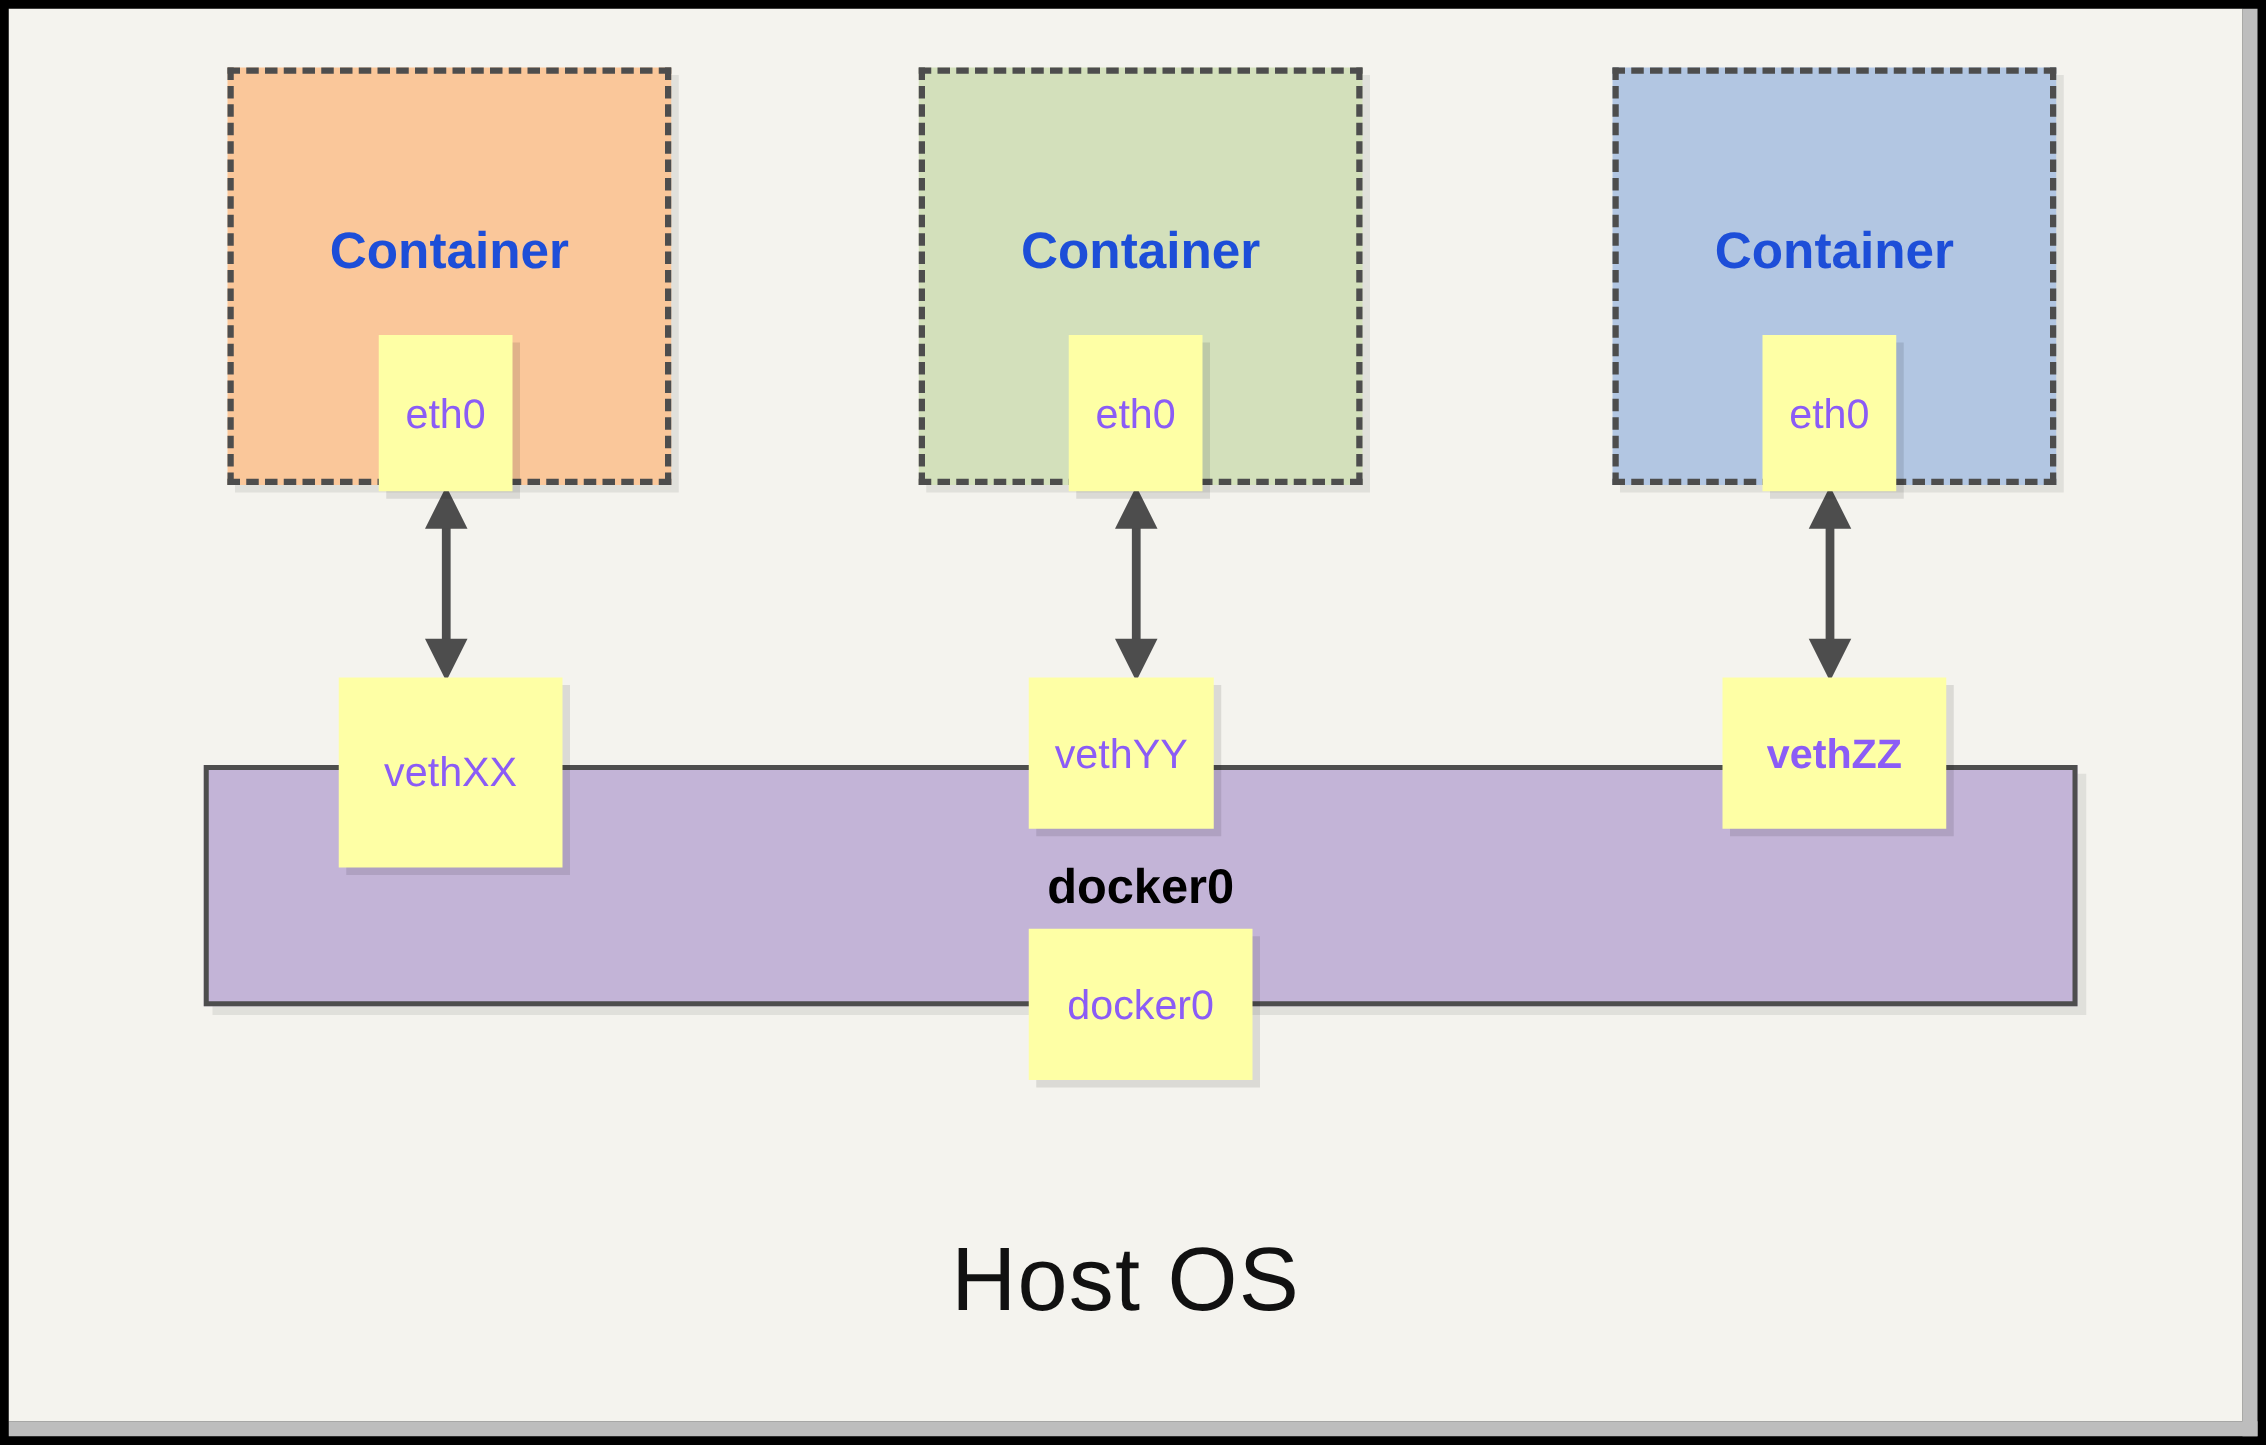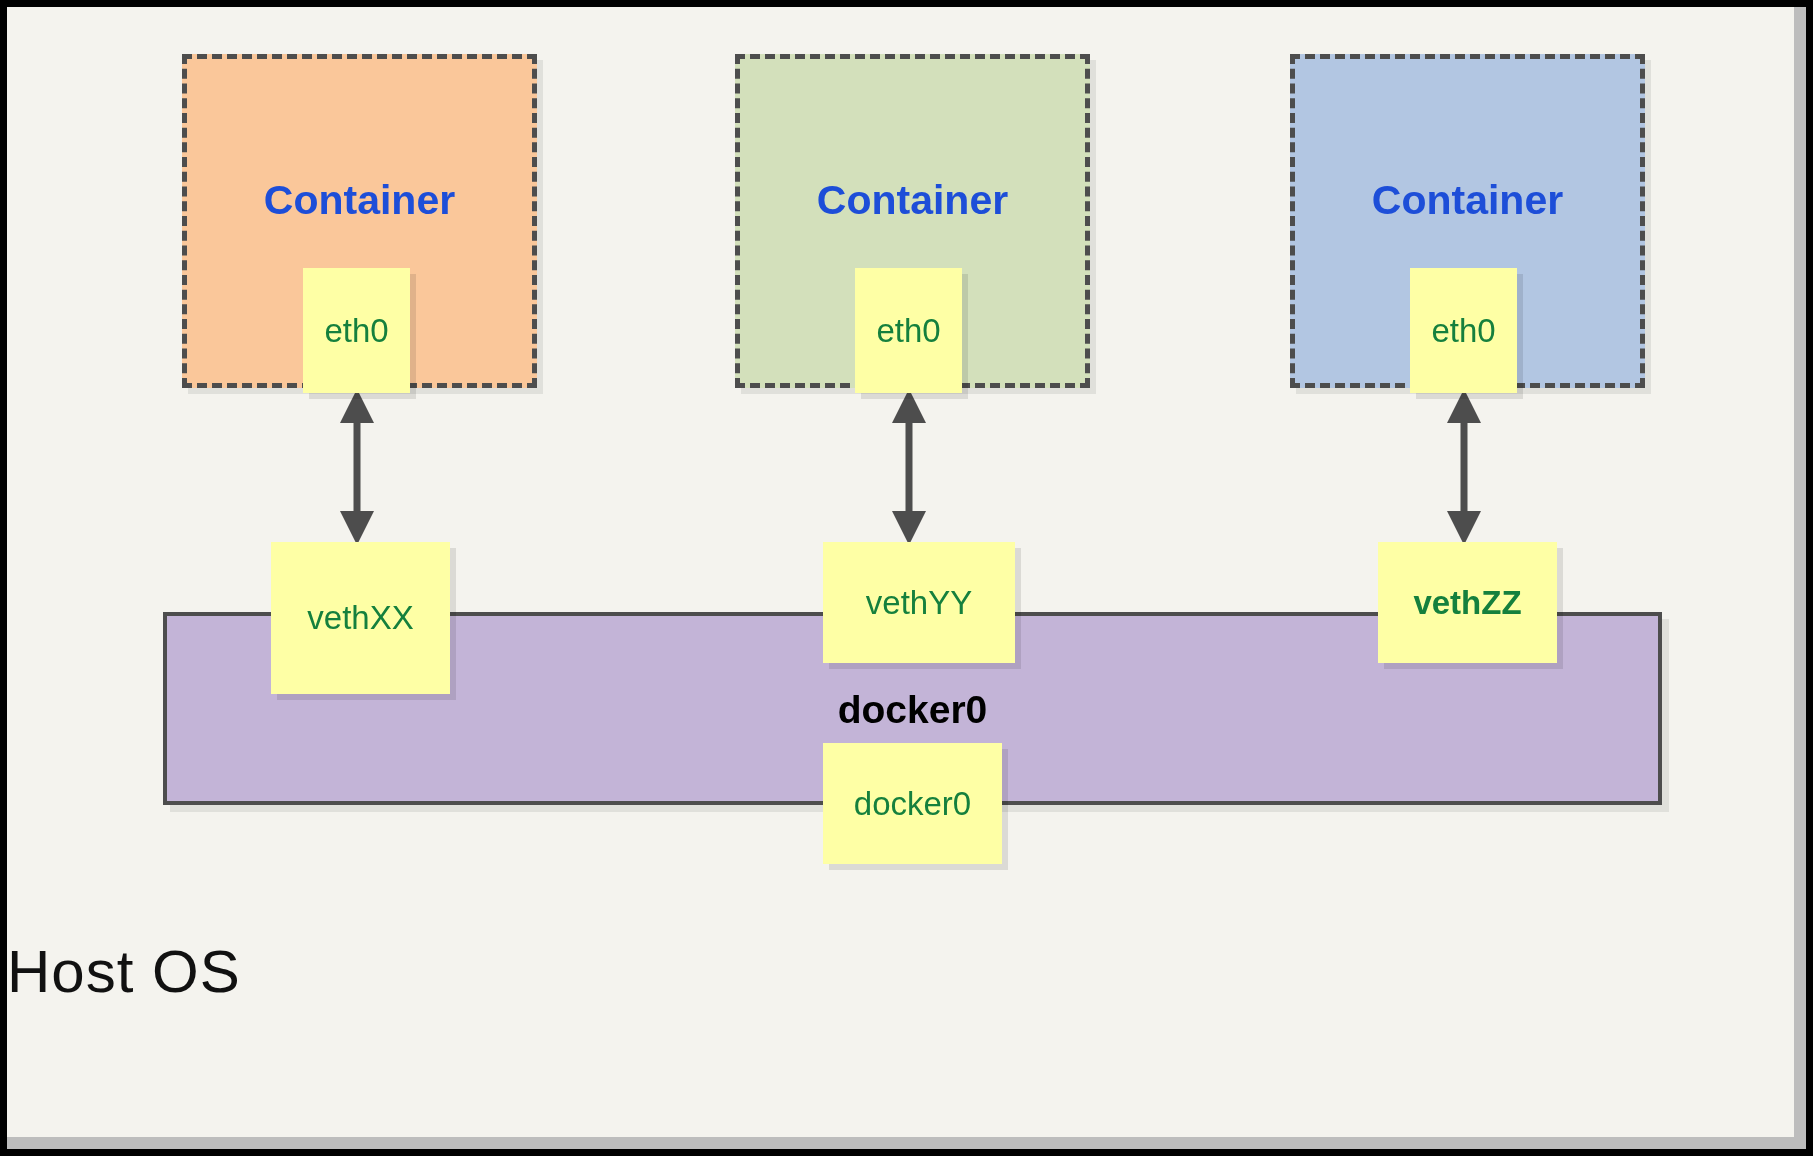--- a/index.html
+++ b/index.html
@@ -66,21 +66,21 @@
   
   .note {
     position: absolute;
     background: #feffa5;
     box-sizing: border-box;
     box-shadow: 6px 6px 0 0 rgba(0,0,0,0.10);
     display: flex;
     align-items: center;
     justify-content: center;
     font-size: 33px;
-    color: #15803d;
+    color: #8b5cf6;
     z-index: 5;
   }
 
   
   .bridge {
     position: absolute;
     background: #c3b4d7;
     border: 4px solid #4d4d4d;
     box-sizing: border-box;
     box-shadow: 7px 7px 0 0 rgba(0,0,0,0.08);
@@ -102,23 +102,25 @@
     font-size: 37px;
     color: #000000;
     white-space: nowrap;
     z-index: 6;
   }
 
   .host-os {
     position: absolute;
     left: 0;
     right: 0;
-    font-size: 60px;
+    text-align: center;
+    font-size: 72px;
     color: #111111;
     letter-spacing: 1px;
+    margin-top: 46px;
   }
 
   
   .arrow {
     position: absolute;
     z-index: 1;
   }
 </style>
 </head>
 <body>
@@ -168,21 +170,21 @@
       <polygon points="30,158 47,124 13,124" fill="#4d4d4d"></polygon>
     </svg>
 
     <div class="bridge" style="left:156px; top:605px; width:1499px; height:193px;">
       <div class="bridge-title">docker0</div>
     </div>
 
     <div class="note" style="left:264px; top:535px; width:179px; height:152px;">
       <span>vethXX</span>
     </div>
-    <div class="note" style="left:816px; top:535px; width:192px; height:121px;">
+    <div class="note" style="left:816px; top:535px; width:148px; height:121px;">
       <span>vethYY</span>
     </div>
     <div class="note" style="left:1371px; top:535px; width:179px; height:121px;font-weight:bold;">
       <span>vethZZ</span>
     </div>
 
     <div class="note" style="left:816px; top:736px; width:179px; height:121px;">
       <span>docker0</span>
     </div>
 

